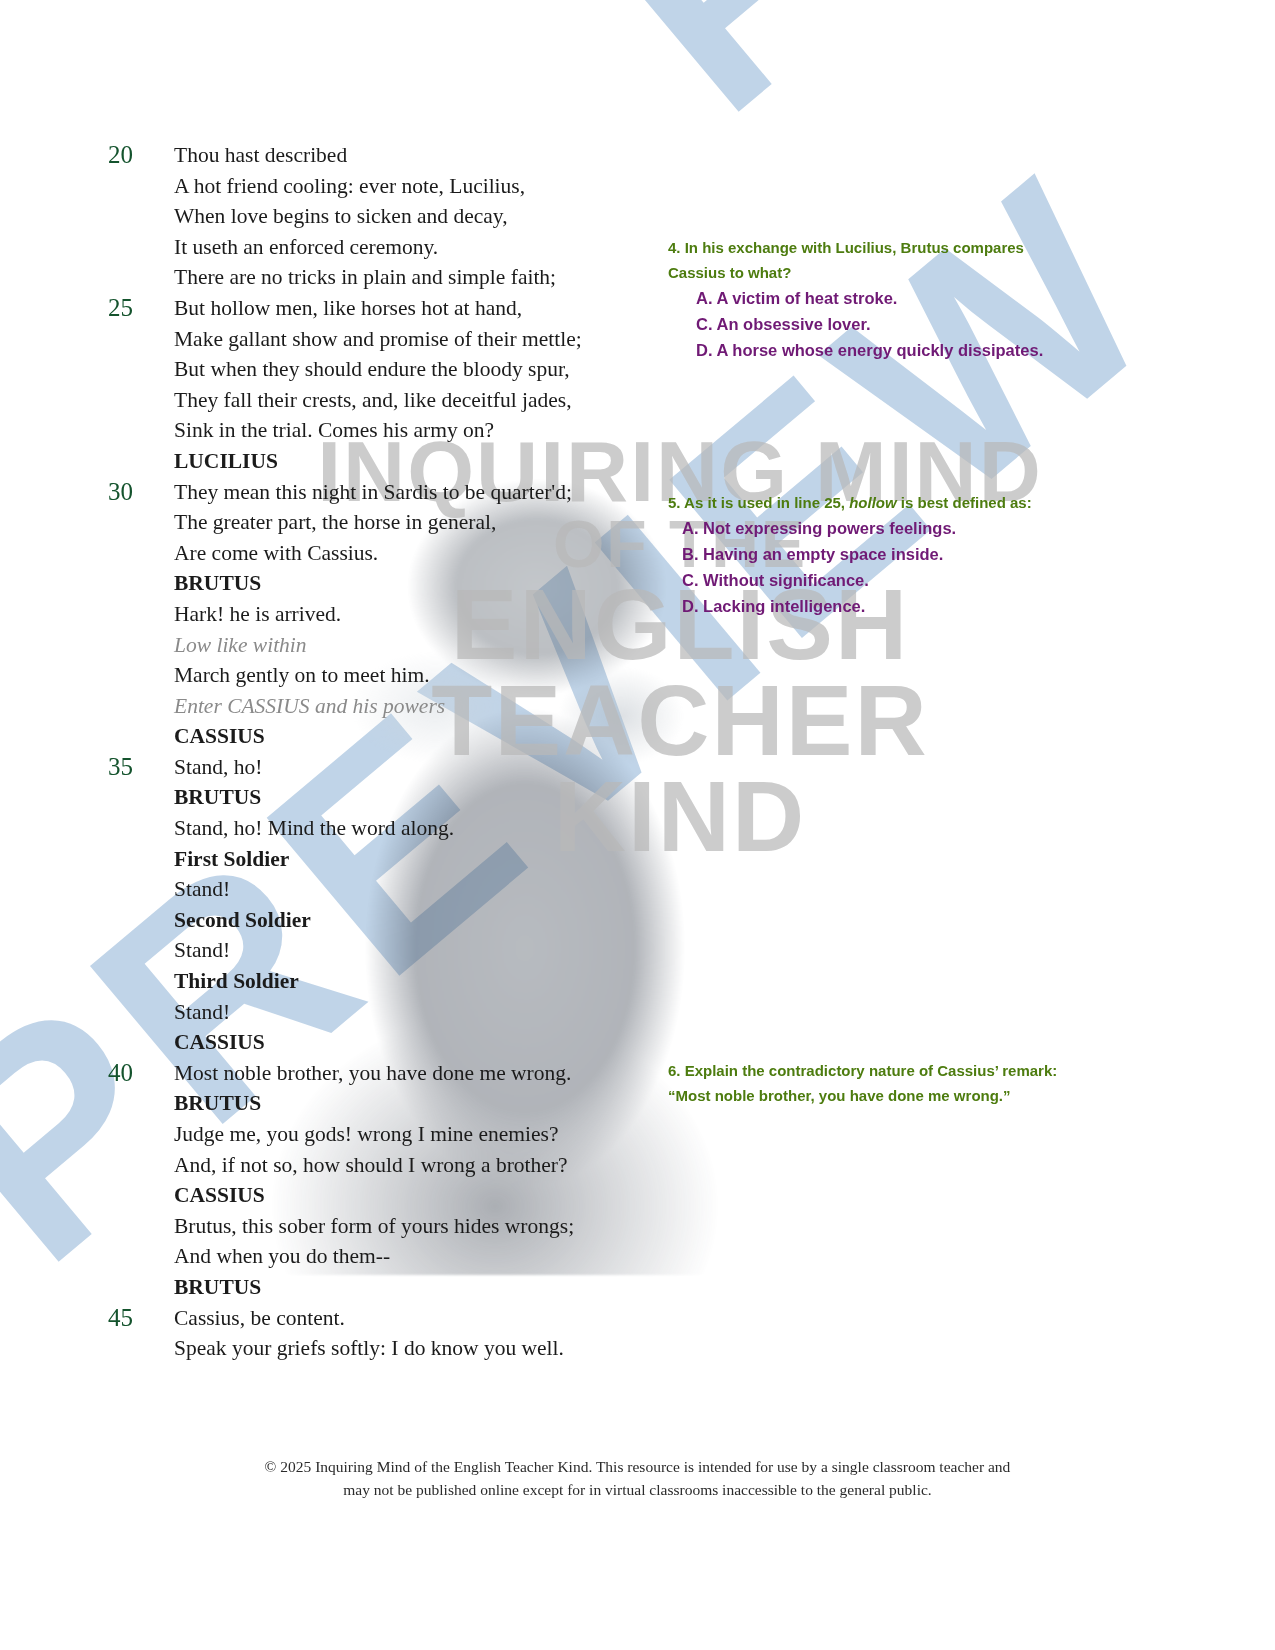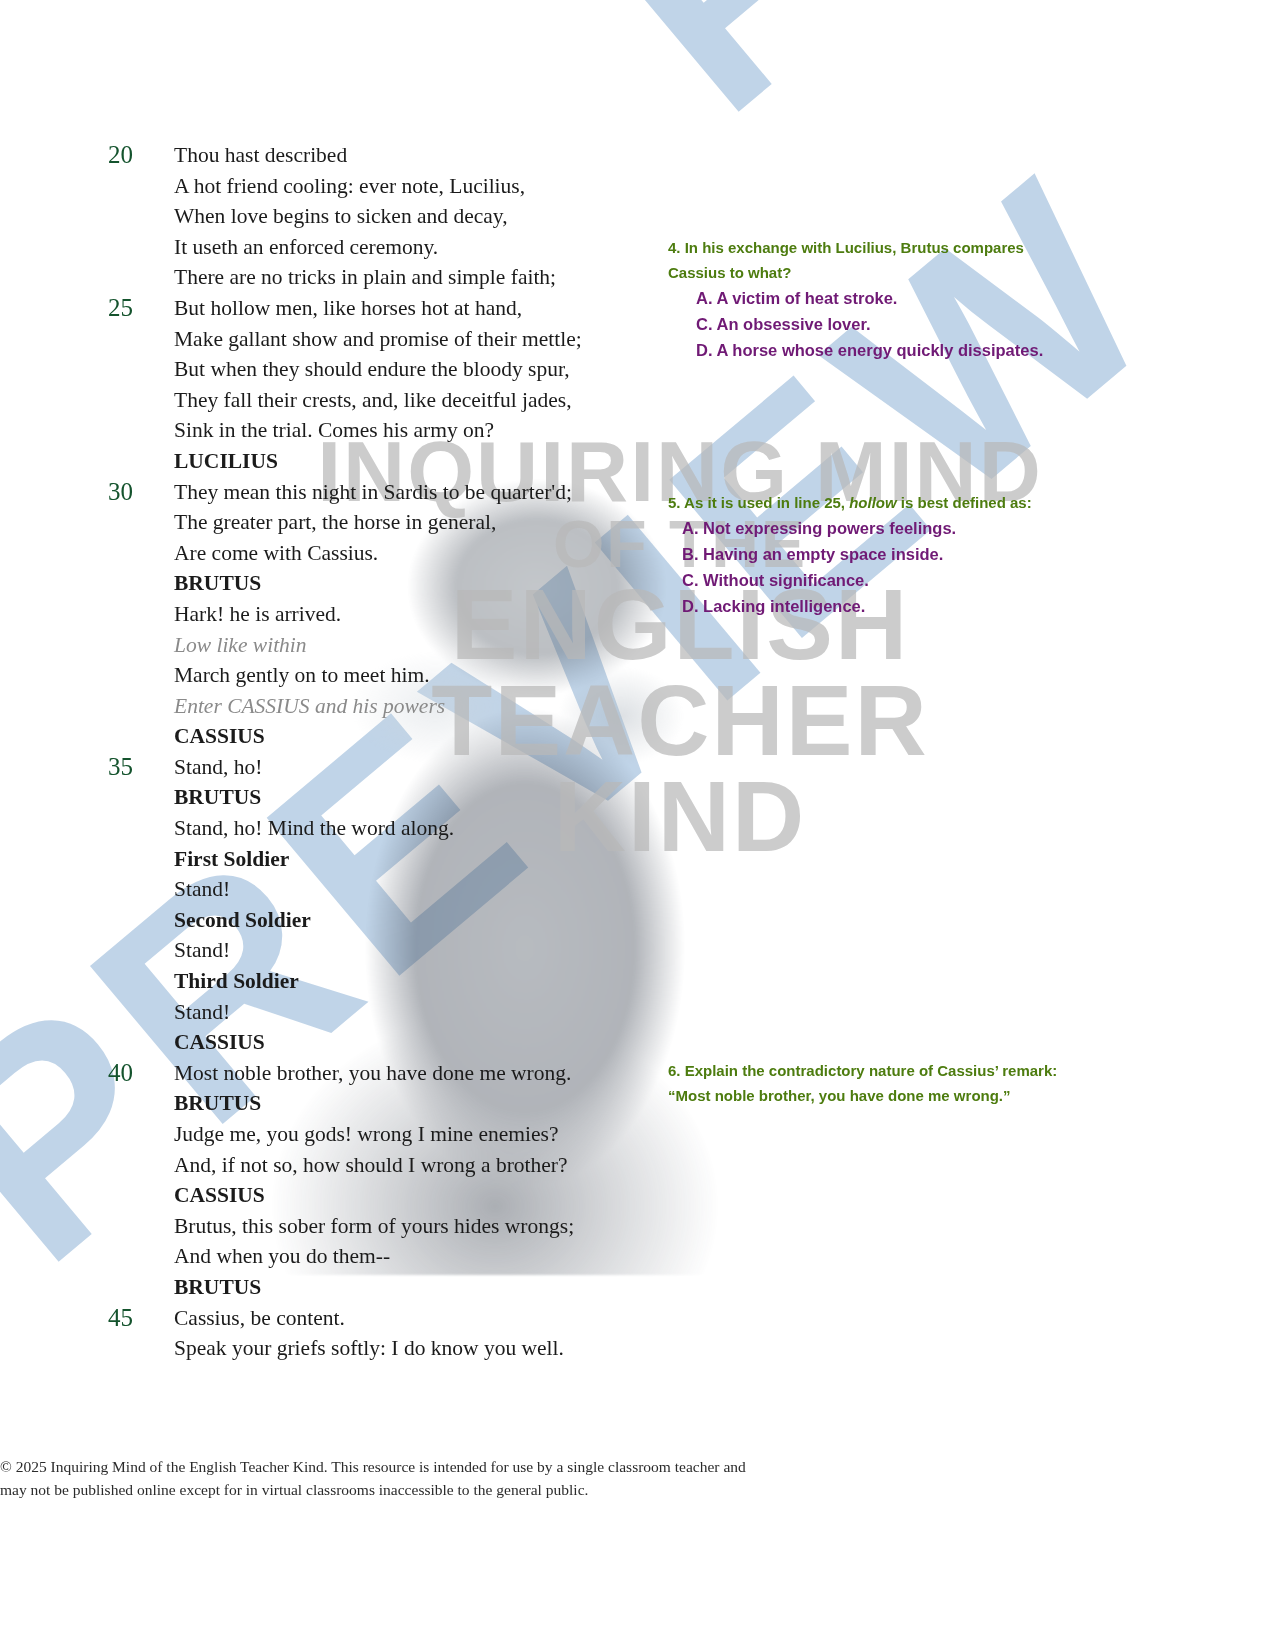--- a/index.html
+++ b/index.html
@@ -137,21 +137,21 @@
     font-weight: 600;
     padding-left: 28px;
   }
   .q-choice.tight { padding-left: 14px; }
 
   .footer {
     position: absolute;
     left: 0;
     right: 0;
     top: 1455px;
-    text-align: left;
+    text-align: center;
     font-family: "Liberation Serif", serif;
     font-size: 15.5px;
     line-height: 23px;
     color: #2b2b2b;
   }
 </style>
 </head>
 <body>
 
 <div class="page">

